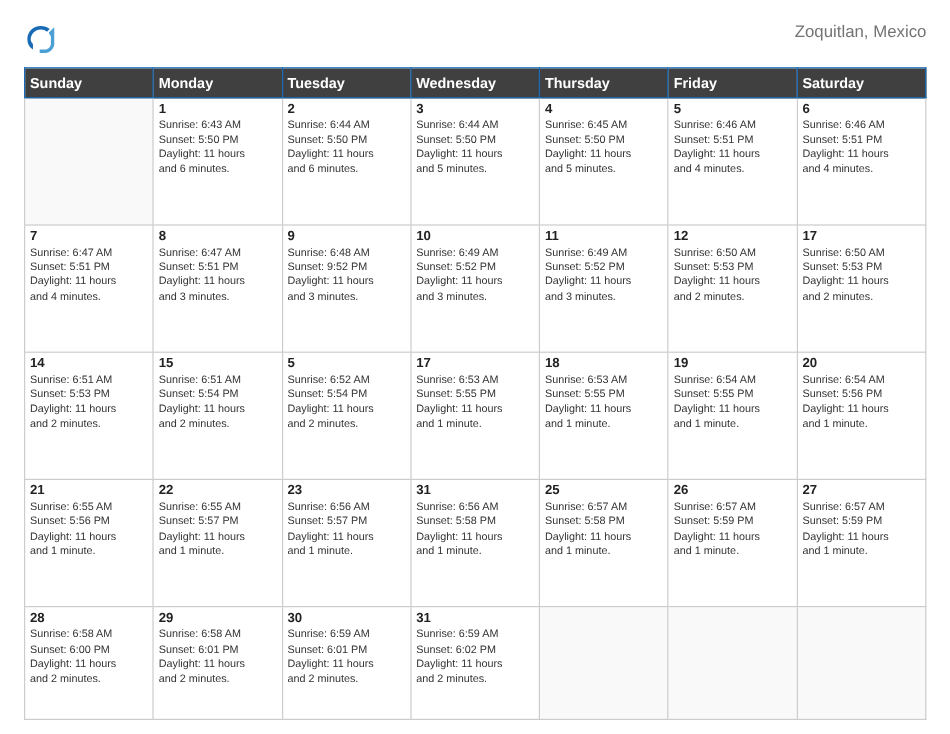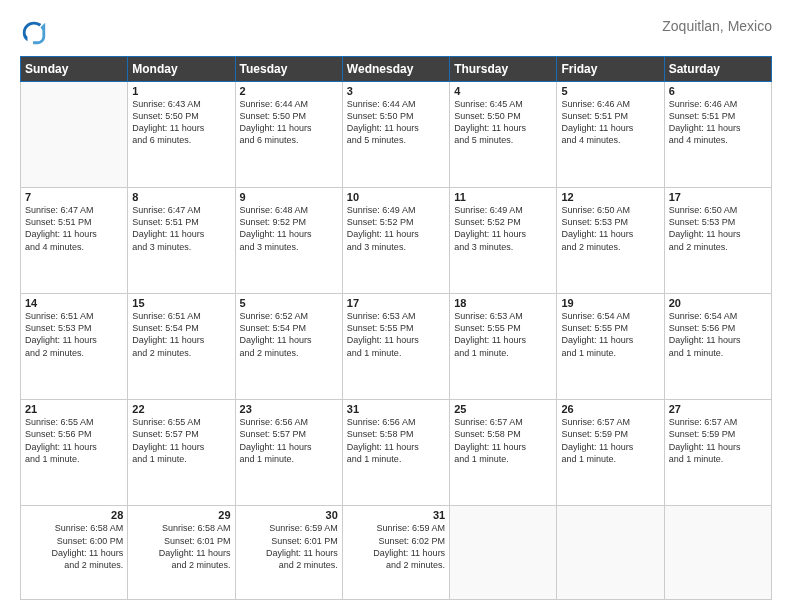--- a/index.html
+++ b/index.html
@@ -95,21 +95,20 @@
     .day-info {
       font-size: 9px;
       color: #333;
       line-height: 1.35;
     }
     .empty-cell {
       background: #f9f9f9;
     }
     .last-row td {
       height: 75px;
-      text-align: right;
     }
   </style>
 </head>
 <body>
 
 <div class="page">
   <div class="header">
     <div class="logo">
       <svg class="logo-icon" viewBox="0 0 30 30">
         <path d="M15 4 C8 4 3 9 3 16 C3 20 5 23 8 25 L8 20 C6.5 18.5 6 17 6 16 C6 11 10 7 15 7 C17 7 19 7.8 20.5 9 L23 6.5 C21 5 18 4 15 4 Z" fill="#1a6bb5"></path>

